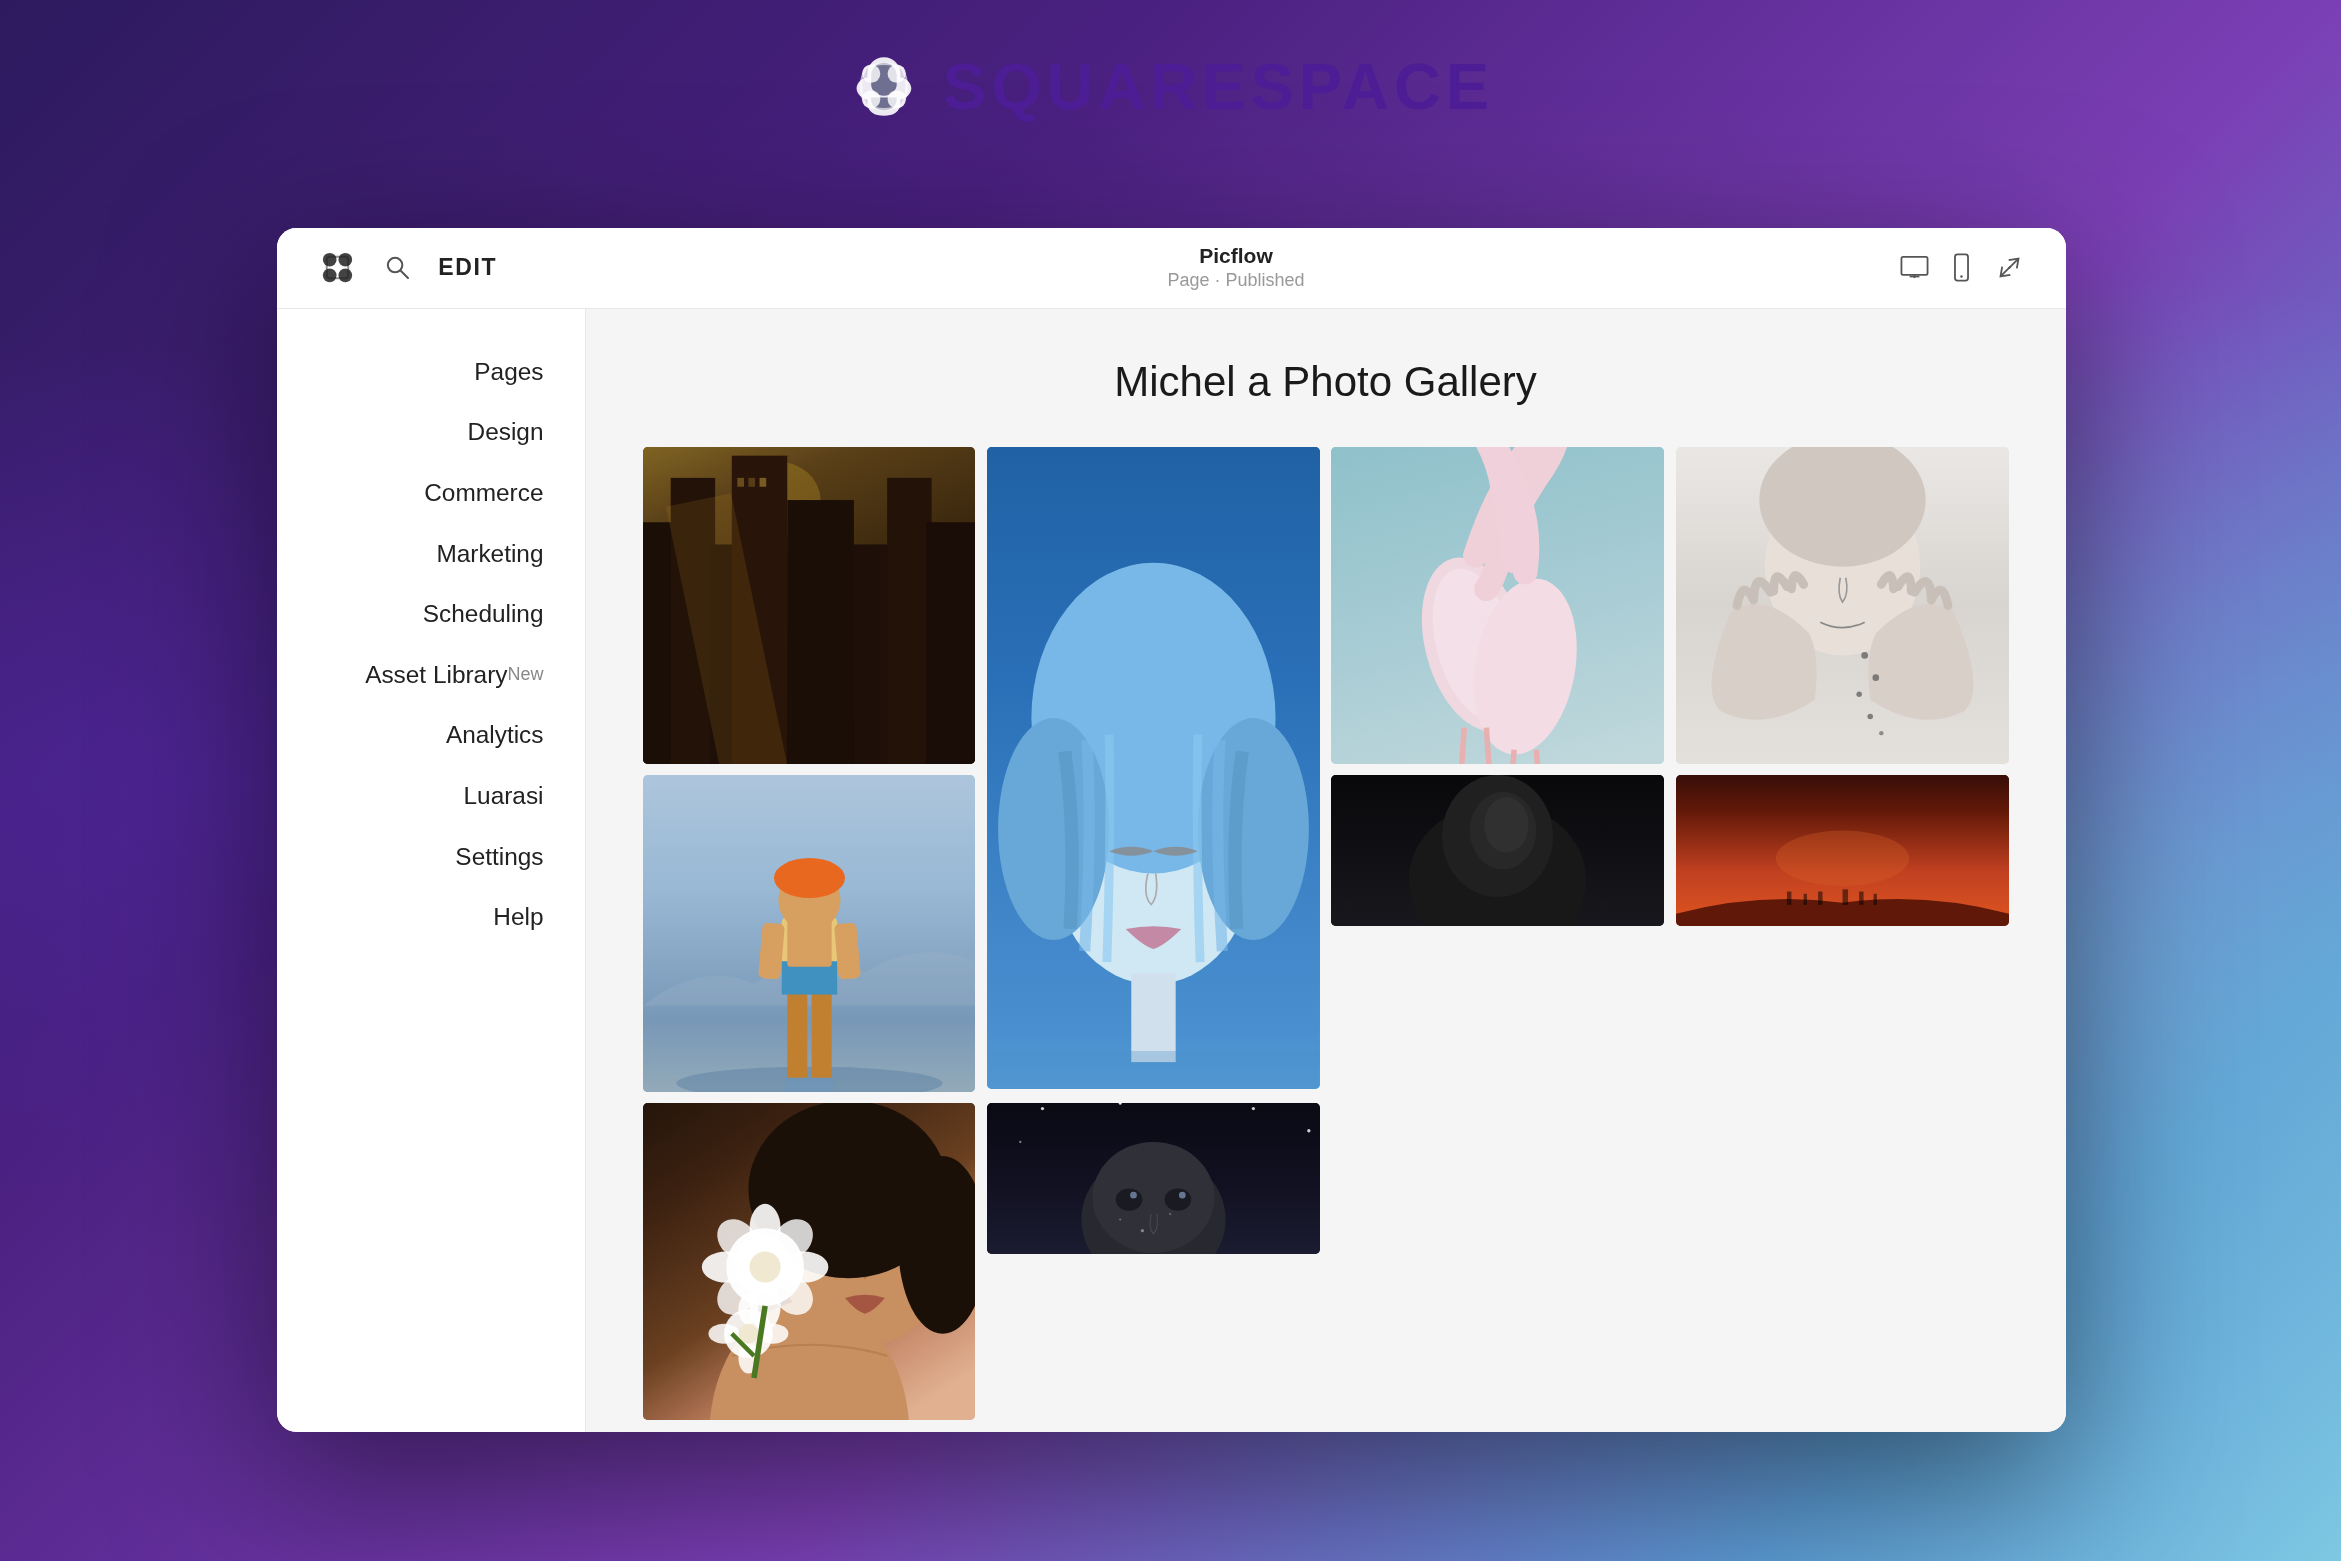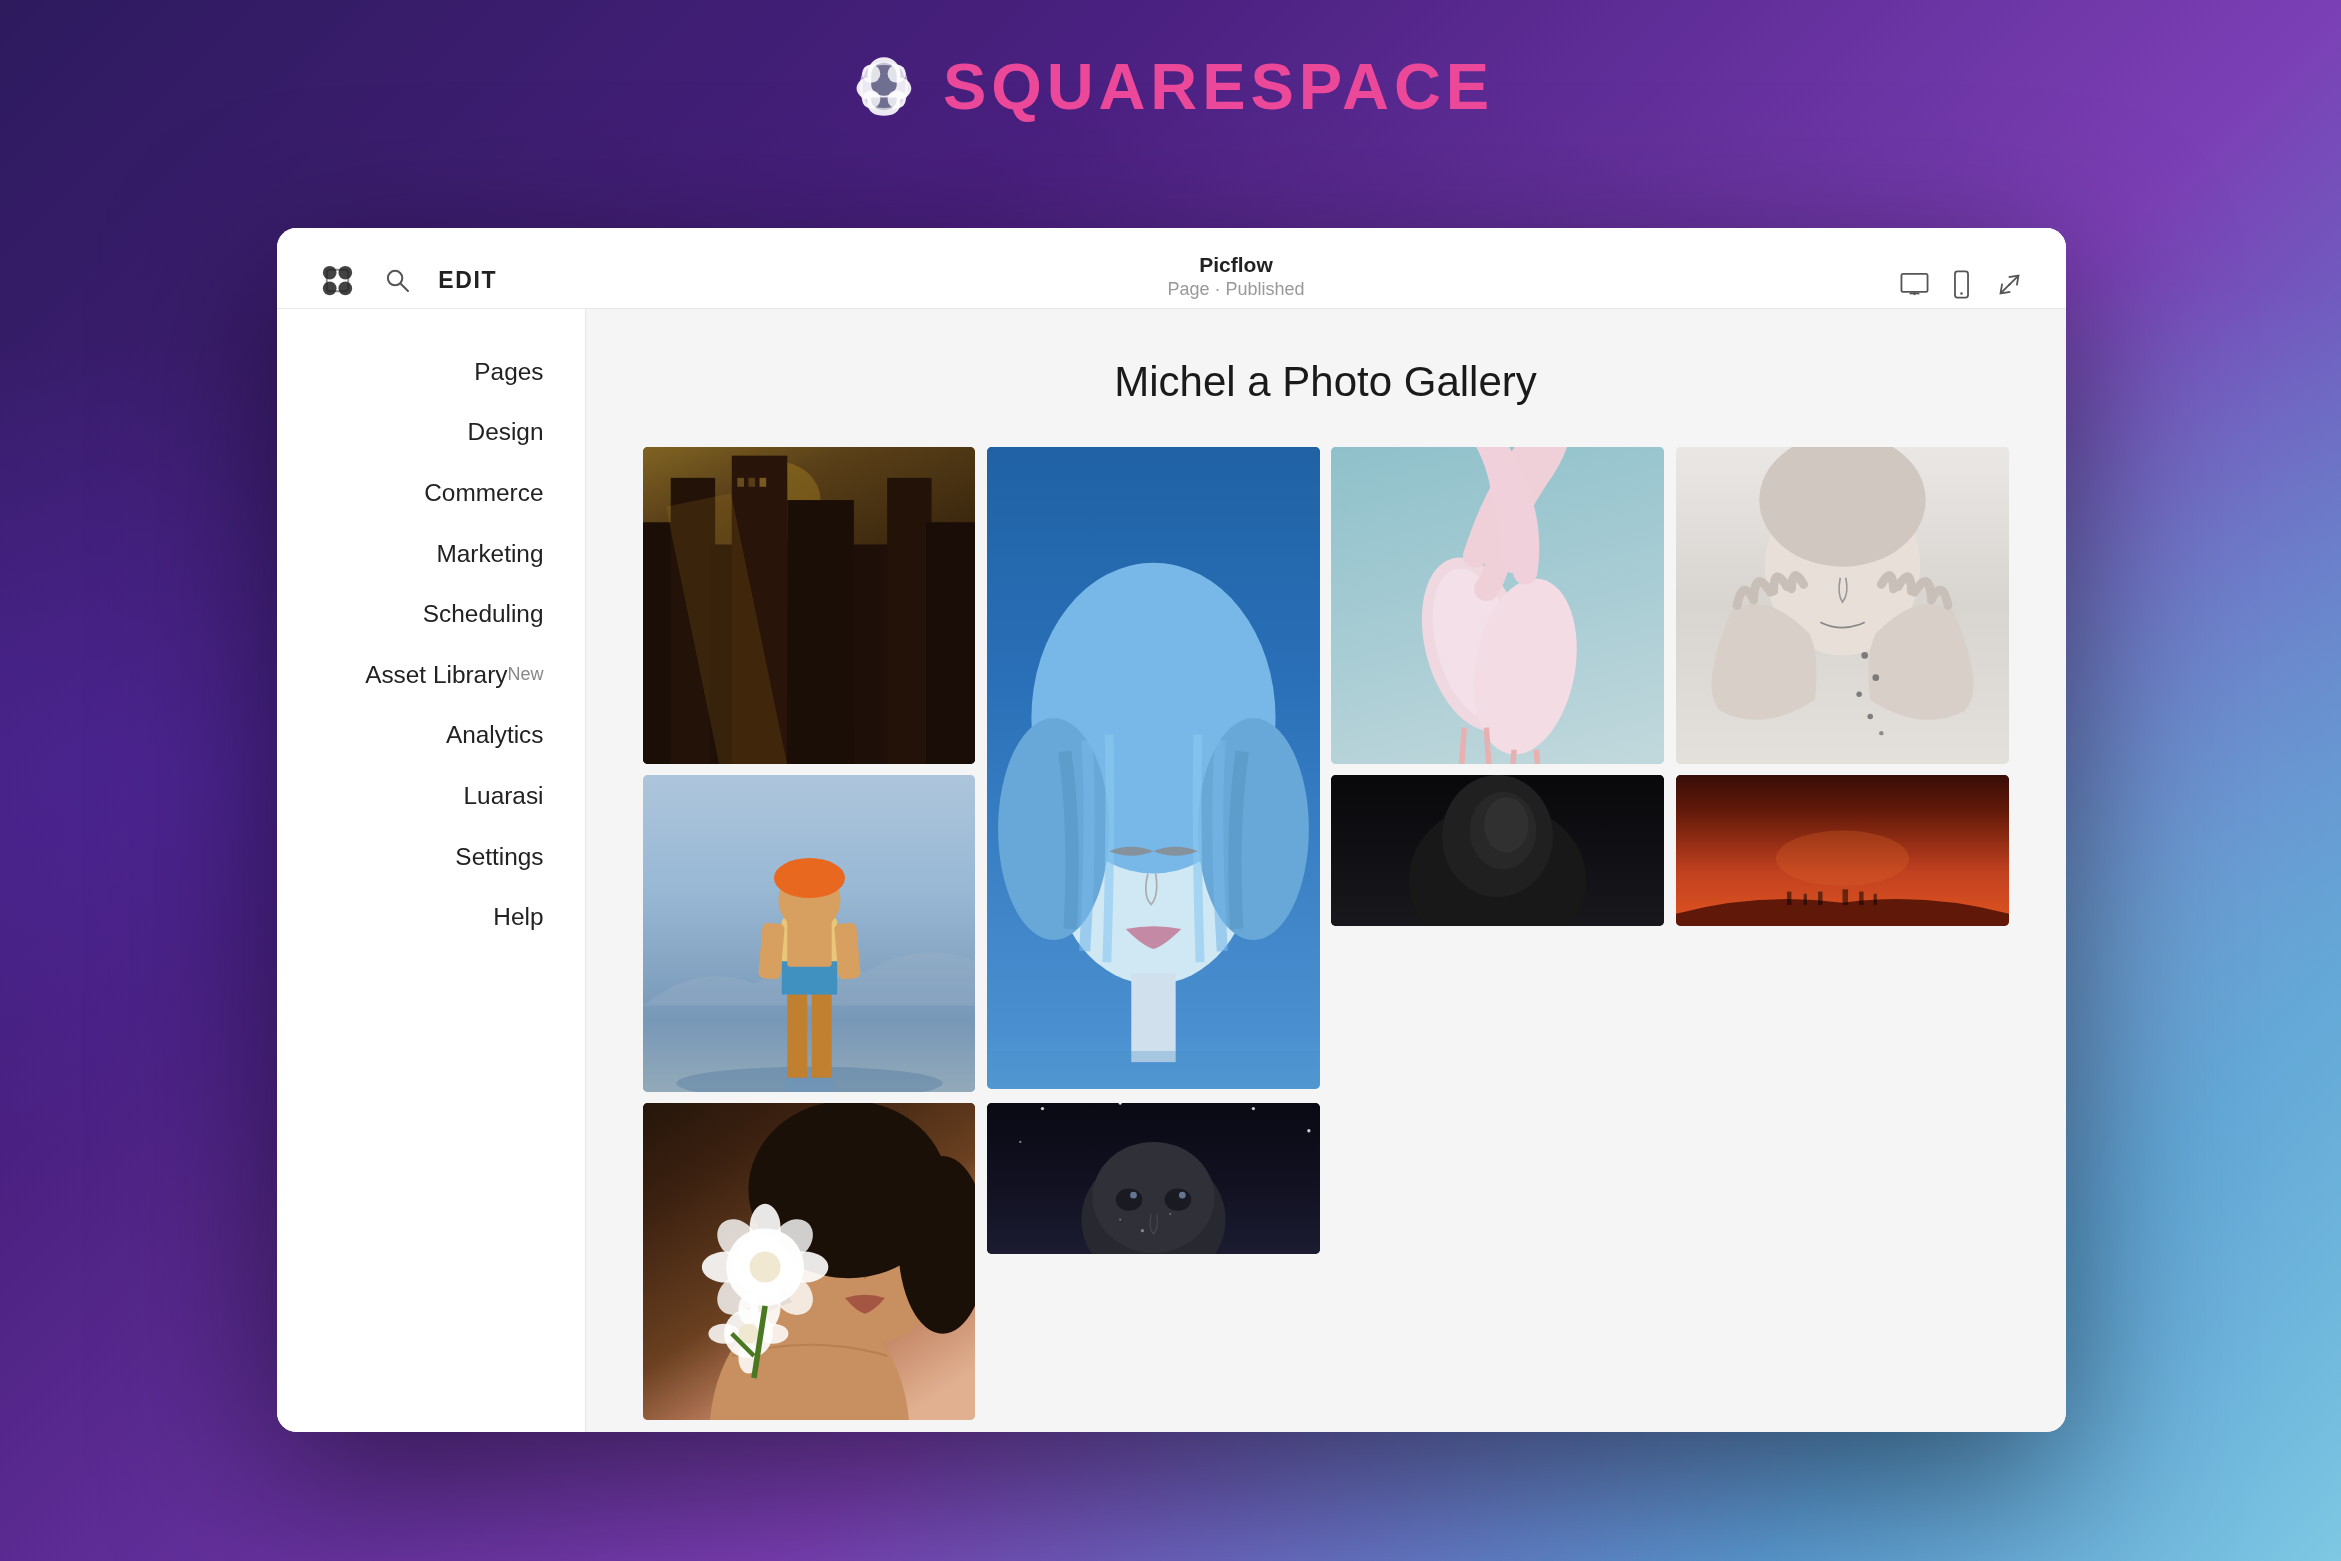--- a/index.html
+++ b/index.html
@@ -33,21 +33,21 @@
     }
 
     .ss-logo-svg {
       width: 73px;
       height: 73px;
     }
 
     .ss-brand-name {
       font-size: 65px;
       font-weight: 700;
-      color: #ec4899;
+      color: #4c1d95;
       letter-spacing: 4.9px;
     }
 
     .app-window {
       position: relative;
       z-index: 5;
       width: 1789px;
       height: 1204px;
       background: #f5f5f5;
       border-radius: 19.5px;
@@ -57,22 +57,22 @@
       overflow: hidden;
       margin-top: 98px;
     }
 
     
     .top-bar {
       height: 81px;
       background: white;
       border-bottom: 0.8px solid #e8e8e8;
       display: flex;
-      align-items: flex-end;
-      padding: 8px 41px;
+      align-items: center;
+      padding: 0 41px;
       flex-shrink: 0;
       gap: 24px;
     }
 
     .top-bar-left {
       display: flex;
       align-items: center;
       gap: 24.4px;
       width: 309px;
     }

